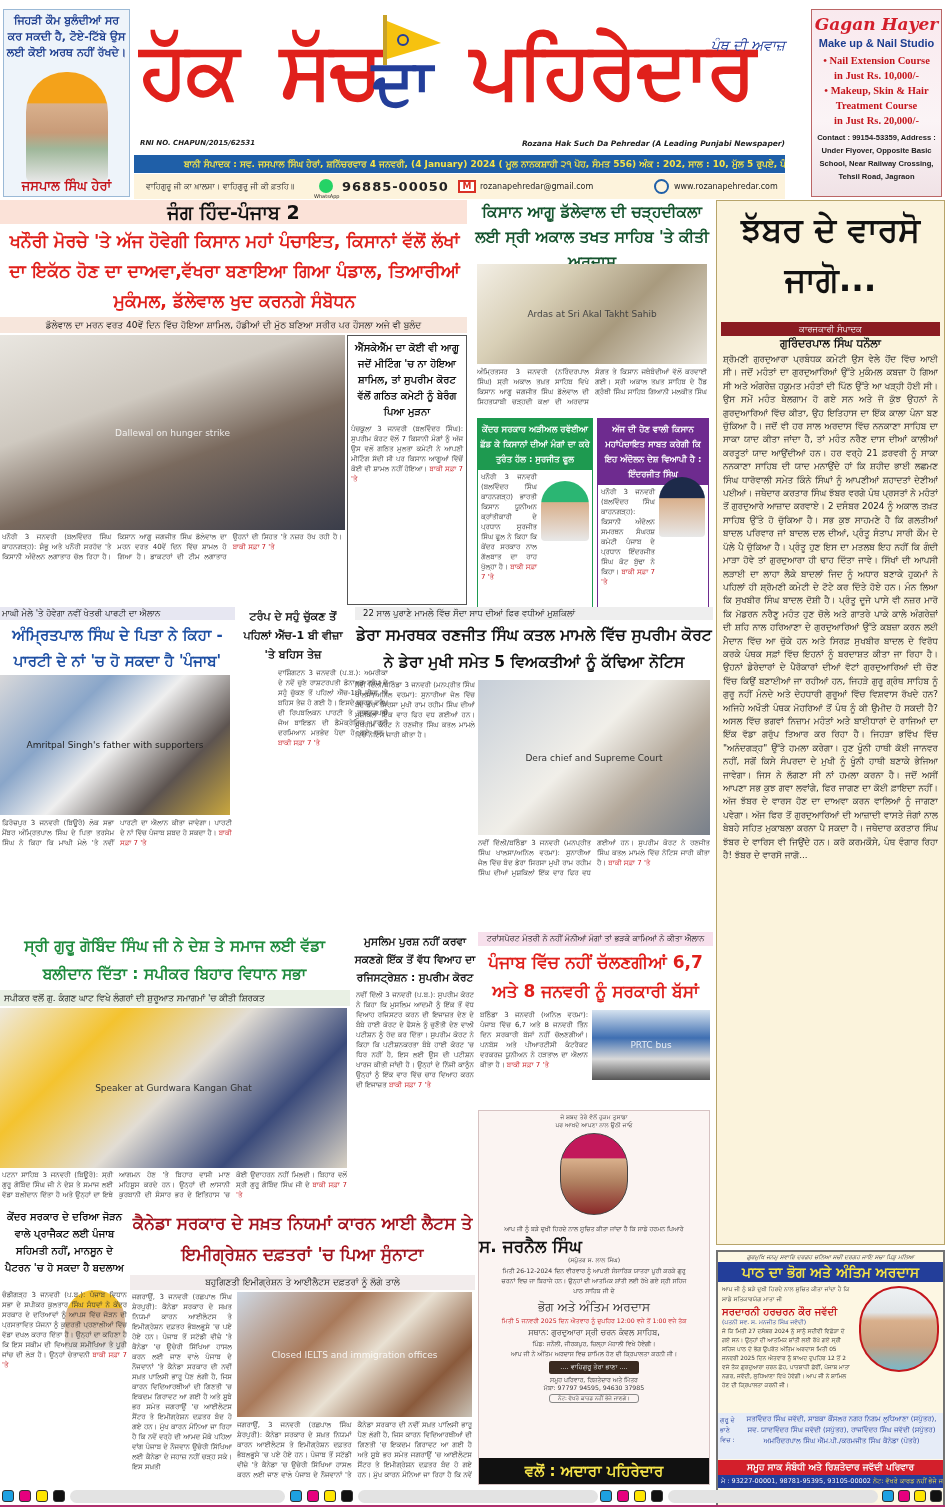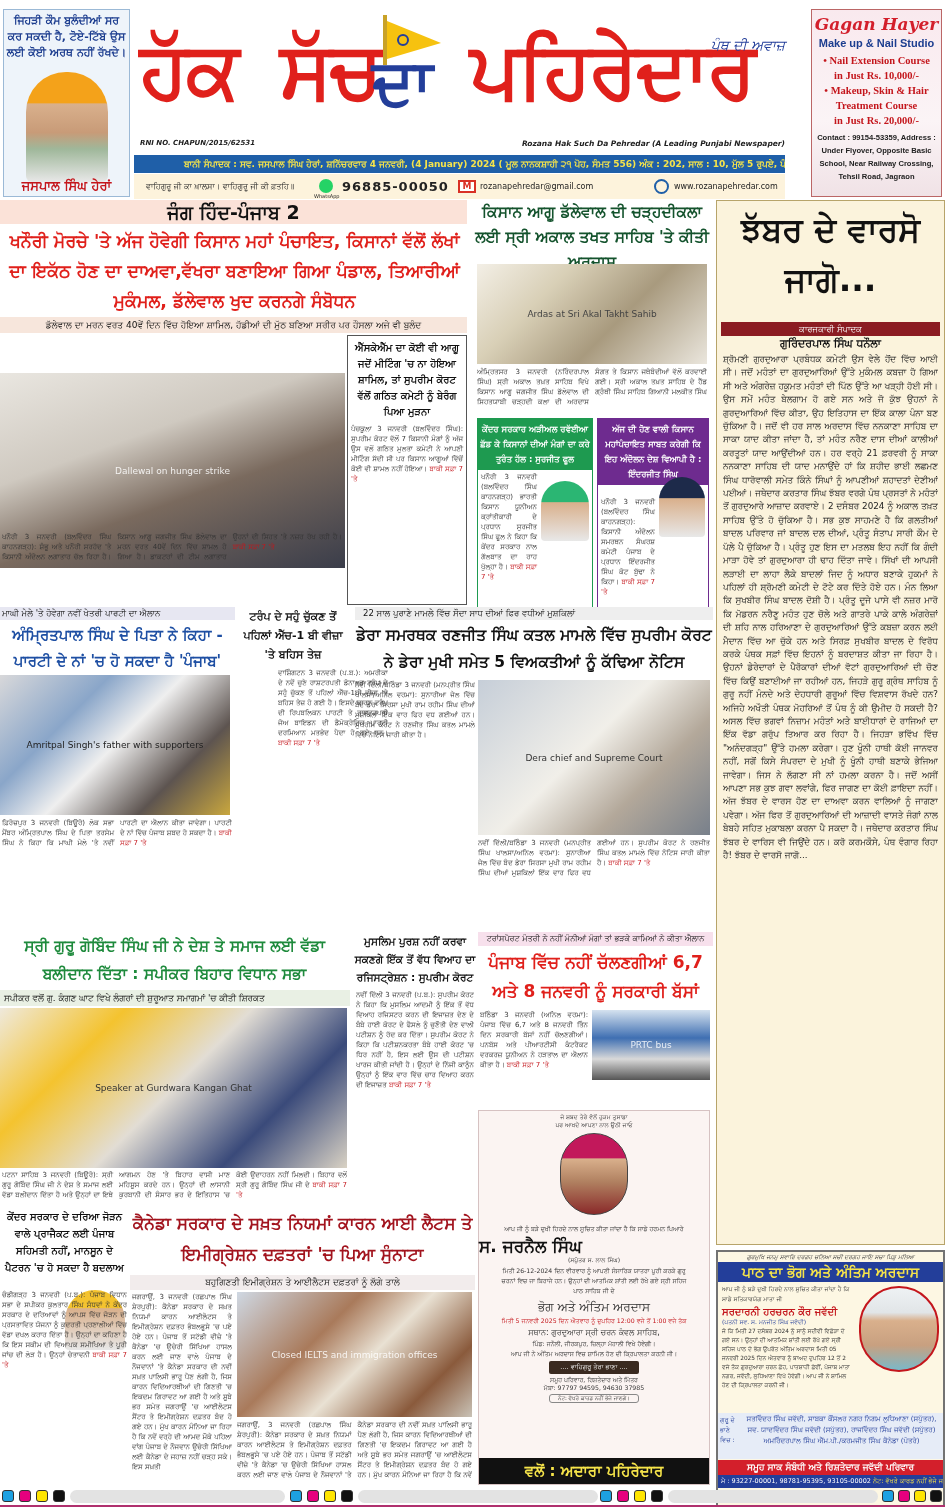--- a/index.html
+++ b/index.html
@@ -86,21 +86,21 @@
   <div class="course" style="margin-top:4px;">• <span>Nail Extension Course</span></div>
   <div class="course">in Just Rs. 10,000/-</div>
   <div class="course">• <span>Makeup, Skin &amp; Hair Treatment Course</span></div>
   <div class="course">in Just Rs. 20,000/-</div>
   <div class="contact">Contact : 99154-53359, Address : Under Flyover, Opposite Basic School, Near Railway Crossing, Tehsil Road, Jagraon</div>
 </div>
 
 <div id="lead-kicker" class="abs">ਜੰਗ ਹਿੰਦ-ਪੰਜਾਬ 2</div>
 <div id="lead-headline" class="abs">ਖਨੌਰੀ ਮੋਰਚੇ 'ਤੇ ਅੱਜ ਹੋਵੇਗੀ ਕਿਸਾਨ ਮਹਾਂ ਪੰਚਾਇਤ, ਕਿਸਾਨਾਂ ਵੱਲੋਂ ਲੱਖਾਂ ਦਾ ਇਕੱਠ ਹੋਣ ਦਾ ਦਾਅਵਾ,ਵੱਖਰਾ ਬਣਾਇਆ ਗਿਆ ਪੰਡਾਲ, ਤਿਆਰੀਆਂ ਮੁਕੰਮਲ, ਡੱਲੇਵਾਲ ਖੁਦ ਕਰਨਗੇ ਸੰਬੋਧਨ</div>
 <div id="lead-sub" class="abs">ਡੱਲੇਵਾਲ ਦਾ ਮਰਨ ਵਰਤ 40ਵੇਂ ਦਿਨ ਵਿੱਚ ਹੋਇਆ ਸ਼ਾਮਿਲ, ਹੱਡੀਆਂ ਦੀ ਮੁੱਠ ਬਣਿਆ ਸਰੀਰ ਪਰ ਹੌਸਲਾ ਅਜੇ ਵੀ ਬੁਲੰਦ</div>
-<div class="abs photo" style="left:0;top:335px;width:345px;height:195px;background:linear-gradient(160deg,#e9e6e0 0%,#cfc9c0 35%,#7a6a5e 60%,#3a3d4a 100%);margin-top:38px;">
+<div class="abs photo" style="left:0;top:335px;width:345px;height:195px;background:linear-gradient(160deg,#e9e6e0 0%,#cfc9c0 35%,#7a6a5e 60%,#3a3d4a 100%);">
   <span class="photo-label">Dallewal on hunger strike</span>
 </div>
 <div class="abs bodytext" style="left:2px;top:532px;width:340px;height:72px;column-count:3;column-gap:6px;">
   <span>ਖਨੌਰੀ 3 ਜਨਵਰੀ (ਬਲਵਿੰਦਰ ਸਿੰਘ ਕਾਹਨਗੜ੍ਹ): ਸ਼ੰਭੂ ਅਤੇ ਖਨੌਰੀ ਸਰਹੱਦ 'ਤੇ ਕਿਸਾਨੀ ਅੰਦੋਲਨ ਲਗਾਤਾਰ ਚੱਲ ਰਿਹਾ ਹੈ। ਕਿਸਾਨ ਆਗੂ ਜਗਜੀਤ ਸਿੰਘ ਡੱਲੇਵਾਲ ਦਾ ਮਰਨ ਵਰਤ 40ਵੇਂ ਦਿਨ ਵਿੱਚ ਸ਼ਾਮਲ ਹੋ ਗਿਆ ਹੈ। ਡਾਕਟਰਾਂ ਦੀ ਟੀਮ ਲਗਾਤਾਰ ਉਹਨਾਂ ਦੀ ਸਿਹਤ 'ਤੇ ਨਜ਼ਰ ਰੱਖ ਰਹੀ ਹੈ।</span> <span class="more">ਬਾਕੀ ਸਫ਼ਾ 7 'ਤੇ</span>
 </div>
 
 <div class="abs" style="left:347px;top:335px;width:120px;height:270px;border:1px solid #555;">
   <div style="font-size:10px;line-height:16px;font-weight:bold;text-align:center;padding:4px 2px;color:#111;">ਐੱਸਕੇਐੱਮ ਦਾ ਕੋਈ ਵੀ ਆਗੂ ਜਦੋਂ ਮੀਟਿੰਗ 'ਚ ਨਾ ਹੋਇਆ ਸ਼ਾਮਿਲ, ਤਾਂ ਸੁਪਰੀਮ ਕੋਰਟ ਵੱਲੋਂ ਗਠਿਤ ਕਮੇਟੀ ਨੂੰ ਬੇਰੰਗ ਪਿਆ ਮੁੜਨਾ</div>
   <div class="bodytext" style="padding:0 3px;height:190px;">
     <span>ਪੰਚਕੂਲਾ 3 ਜਨਵਰੀ (ਬਲਵਿੰਦਰ ਸਿੰਘ): ਸੁਪਰੀਮ ਕੋਰਟ ਵੱਲੋਂ 7 ਕਿਸਾਨੀ ਮੰਗਾਂ ਨੂੰ ਅੱਜ ਉਸ ਵਲੋਂ ਗਠਿਤ ਮੁਲਤਾ ਕਮੇਟੀ ਨੇ ਆਪਣੀ ਮੀਟਿੰਗ ਸੱਦੀ ਸੀ ਪਰ ਕਿਸਾਨ ਆਗੂਆਂ ਵਿੱਚੋਂ ਕੋਈ ਵੀ ਸ਼ਾਮਲ ਨਹੀਂ ਹੋਇਆ।</span> <span class="more">ਬਾਕੀ ਸਫ਼ਾ 7 'ਤੇ</span>
@@ -117,21 +117,21 @@
   <div style="background:#1e9a50;color:#fff;font-size:8.5px;line-height:15px;font-weight:bold;text-align:center;padding:3px 2px;">ਕੇਂਦਰ ਸਰਕਾਰ ਅੜੀਅਲ ਰਵੱਈਆ ਛੱਡ ਕੇ ਕਿਸਾਨਾਂ ਦੀਆਂ ਮੰਗਾਂ ਦਾ ਕਰੇ ਤੁਰੰਤ ਹੱਲ : ਸੁਰਜੀਤ ਫੂਲ</div>
   <div style="position:absolute;right:3px;top:62px;width:48px;height:60px;border-radius:24px 24px 4px 4px;background:linear-gradient(180deg,#2bb673 0%,#2bb673 35%,#d9b08c 36%,#e8e8e8 100%);"></div>
   <div class="bodytext" style="padding:2px 3px;width:62px;height:120px;">
     <span>ਖਨੌਰੀ 3 ਜਨਵਰੀ (ਬਲਵਿੰਦਰ ਸਿੰਘ ਕਾਹਨਗੜ੍ਹ) ਭਾਰਤੀ ਕਿਸਾਨ ਯੂਨੀਅਨ ਕ੍ਰਾਂਤੀਕਾਰੀ ਦੇ ਪ੍ਰਧਾਨ ਸੁਰਜੀਤ ਸਿੰਘ ਫੂਲ ਨੇ ਕਿਹਾ ਕਿ ਕੇਂਦਰ ਸਰਕਾਰ ਨਾਲ ਗੱਲਬਾਤ ਦਾ ਰਾਹ ਖੁੱਲ੍ਹਾ ਹੈ।</span> <span class="more">ਬਾਕੀ ਸਫ਼ਾ 7 'ਤੇ</span>
   </div>
 </div>
 
 <div class="abs" style="left:597px;top:418px;width:112px;height:190px;border:1px solid #6e2b8f;">
   <div style="background:#6e2b8f;color:#fff;font-size:8.5px;line-height:15px;font-weight:bold;text-align:center;padding:3px 2px;">ਅੱਜ ਦੀ ਹੋਣ ਵਾਲੀ ਕਿਸਾਨ ਮਹਾਂਪੰਚਾਇਤ ਸਾਬਤ ਕਰੇਗੀ ਕਿ ਇਹ ਅੰਦੋਲਨ ਦੇਸ਼ ਵਿਆਪੀ ਹੈ : ਇੰਦਰਜੀਤ ਸਿੰਘ</div>
   <div style="position:absolute;right:3px;top:58px;width:46px;height:60px;border-radius:23px 23px 4px 4px;background:linear-gradient(180deg,#1d2a4a 0%,#1d2a4a 35%,#d9b08c 36%,#e8e8e8 100%);"></div>
-  <div class="bodytext" style="padding:12px 3px;width:60px;height:120px;">
+  <div class="bodytext" style="padding:2px 3px;width:60px;height:120px;">
     <span>ਖਨੌਰੀ 3 ਜਨਵਰੀ (ਬਲਵਿੰਦਰ ਸਿੰਘ ਕਾਹਨਗੜ੍ਹ): ਕਿਸਾਨੀ ਅੰਦੋਲਨ ਸਮਰਥਨ ਸੰਘਰਸ਼ ਕਮੇਟੀ ਪੰਜਾਬ ਦੇ ਪ੍ਰਧਾਨ ਇੰਦਰਜੀਤ ਸਿੰਘ ਕੋਟ ਬੁੱਢਾ ਨੇ ਕਿਹਾ।</span> <span class="more">ਬਾਕੀ ਸਫ਼ਾ 7 'ਤੇ</span>
   </div>
 </div>
 
 <div class="abs" style="left:716px;top:200px;width:229px;height:1045px;border:1px solid #b7a46a;background:#fbf3dc;">
   <div style="font-size:33px;line-height:50px;font-weight:900;text-align:center;color:#111;padding-top:4px;">ਝੱਬਰ ਦੇ ਵਾਰਸੋ ਜਾਗੋ...</div>
   <div style="position:absolute;top:121px;left:4px;right:4px;height:14px;background:#8b1c22;color:#fff;font-size:8.5px;line-height:14px;text-align:center;">ਕਾਰਜਕਾਰੀ ਸੰਪਾਦਕ</div>
   <div style="position:absolute;top:136px;left:0;right:0;font-size:11px;font-weight:bold;text-align:center;color:#111;">ਗੁਰਿੰਦਰਪਾਲ ਸਿੰਘ ਧਨੌਲਾ</div>
   <div class="bodytext" style="position:absolute;top:152px;left:6px;right:6px;bottom:6px;font-size:8.8px;line-height:13.4px;color:#222;">ਸ਼੍ਰੋਮਣੀ ਗੁਰਦੁਆਰਾ ਪ੍ਰਬੰਧਕ ਕਮੇਟੀ ਉਸ ਵੇਲੇ ਹੋਂਦ ਵਿੱਚ ਆਈ ਸੀ। ਜਦੋਂ ਮਹੰਤਾਂ ਦਾ ਗੁਰਦੁਆਰਿਆਂ ਉੱਤੇ ਮੁਕੰਮਲ ਕਬਜ਼ਾ ਹੋ ਗਿਆ ਸੀ ਅਤੇ ਅੰਗਰੇਜ਼ ਹਕੂਮਤ ਮਹੰਤਾਂ ਦੀ ਪਿੱਠ ਉੱਤੇ ਆ ਖੜ੍ਹੀ ਹੋਈ ਸੀ। ਉਸ ਸਮੇਂ ਮਹੰਤ ਬੇਲਗਾਮ ਹੋ ਗਏ ਸਨ ਅਤੇ ਜੋ ਕੁੱਝ ਉਹਨਾਂ ਨੇ ਗੁਰਦੁਆਰਿਆਂ ਵਿੱਚ ਕੀਤਾ, ਉਹ ਇਤਿਹਾਸ ਦਾ ਇੱਕ ਕਾਲਾ ਪੰਨਾ ਬਣ ਚੁੱਕਿਆ ਹੈ। ਜਦੋਂ ਵੀ ਹਰ ਸਾਲ ਅਰਦਾਸ ਵਿੱਚ ਨਨਕਾਣਾ ਸਾਹਿਬ ਦਾ ਸਾਕਾ ਯਾਦ ਕੀਤਾ ਜਾਂਦਾ ਹੈ, ਤਾਂ ਮਹੰਤ ਨਰੈਣ ਦਾਸ ਦੀਆਂ ਕਾਲੀਆਂ ਕਰਤੂਤਾਂ ਯਾਦ ਆਉਂਦੀਆਂ ਹਨ। ਹਰ ਵਰ੍ਹੇ 21 ਫ਼ਰਵਰੀ ਨੂੰ ਸਾਕਾ ਨਨਕਾਣਾ ਸਾਹਿਬ ਦੀ ਯਾਦ ਮਨਾਉਂਦੇ ਹਾਂ ਕਿ ਸ਼ਹੀਦ ਭਾਈ ਲਛਮਣ ਸਿੰਘ ਧਾਰੋਵਾਲੀ ਸਮੇਤ ਕਿੰਨੇ ਸਿੰਘਾਂ ਨੂੰ ਆਪਣੀਆਂ ਸ਼ਹਾਦਤਾਂ ਦੇਣੀਆਂ ਪਈਆਂ। ਜਥੇਦਾਰ ਕਰਤਾਰ ਸਿੰਘ ਝੱਬਰ ਵਰਗੇ ਪੰਥ ਪ੍ਰਸਤਾਂ ਨੇ ਮਹੰਤਾਂ ਤੋਂ ਗੁਰਦੁਆਰੇ ਆਜ਼ਾਦ ਕਰਵਾਏ। 2 ਦਸੰਬਰ 2024 ਨੂੰ ਅਕਾਲ ਤਖ਼ਤ ਸਾਹਿਬ ਉੱਤੇ ਹੋ ਚੁੱਕਿਆ ਹੈ। ਸਭ ਕੁਝ ਸਾਹਮਣੇ ਹੈ ਕਿ ਗਲਤੀਆਂ ਬਾਦਲ ਪਰਿਵਾਰ ਜਾਂ ਬਾਦਲ ਦਲ ਦੀਆਂ, ਪ੍ਰੰਤੂ ਸੰਤਾਪ ਸਾਰੀ ਕੌਮ ਦੇ ਪੱਲੇ ਪੈ ਚੁੱਕਿਆ ਹੈ। ਪ੍ਰੰਤੂ ਹੁਣ ਇਸ ਦਾ ਮਤਲਬ ਇਹ ਨਹੀਂ ਕਿ ਗੰਦੀ ਮਾੜਾ ਹੋਵੇ ਤਾਂ ਗੁਰਦੁਆਰਾ ਹੀ ਢਾਹ ਦਿੱਤਾ ਜਾਵੇ। ਸਿੱਖਾਂ ਦੀ ਆਪਸੀ ਲੜਾਈ ਦਾ ਲਾਹਾ ਲੈਕੇ ਬਾਦਲਾਂ ਜਿਦ ਨੂੰ ਅਧਾਰ ਬਣਾਕੇ ਹੁਕਮਾਂ ਨੇ ਪਹਿਲਾਂ ਹੀ ਸ਼੍ਰੋਮਣੀ ਕਮੇਟੀ ਦੇ ਟੋਟੇ ਕਰ ਦਿੱਤੇ ਹੋਏ ਹਨ। ਮੰਨ ਲਿਆ ਕਿ ਸੁਖਬੀਰ ਸਿੰਘ ਬਾਦਲ ਦੋਸ਼ੀ ਹੈ। ਪ੍ਰੰਤੂ ਦੂਜੇ ਪਾਸੇ ਵੀ ਨਜ਼ਰ ਮਾਰੋ ਕਿ ਮੋਡਰਨ ਨਰੈਣੂ ਮਹੰਤ ਹੁਣ ਚੋਲੇ ਅਤੇ ਗਾਤਰੇ ਪਾਕੇ ਕਾਲੇ ਅੰਗਰੇਜ਼ਾਂ ਦੀ ਸ਼ਹਿ ਨਾਲ ਹਰਿਆਣਾ ਦੇ ਗੁਰਦੁਆਰਿਆਂ ਉੱਤੇ ਕਬਜ਼ਾ ਕਰਨ ਲਈ ਮੈਦਾਨ ਵਿੱਚ ਆ ਚੁੱਕੇ ਹਨ ਅਤੇ ਸਿਰਫ਼ ਸੁਖਬੀਰ ਬਾਦਲ ਦੇ ਵਿਰੋਧ ਕਰਕੇ ਪੰਥਕ ਸਫ਼ਾਂ ਵਿੱਚ ਇਹਨਾਂ ਨੂੰ ਬਰਦਾਸ਼ਤ ਕੀਤਾ ਜਾ ਰਿਹਾ ਹੈ। ਉਹਨਾਂ ਡੇਰੇਦਾਰਾਂ ਦੇ ਪੈਰੋਕਾਰਾਂ ਦੀਆਂ ਵੋਟਾਂ ਗੁਰਦੁਆਰਿਆਂ ਦੀ ਚੋਣ ਵਿੱਚ ਕਿਉਂ ਬਣਾਈਆਂ ਜਾ ਰਹੀਆਂ ਹਨ, ਜਿਹੜੇ ਗੁਰੂ ਗ੍ਰੰਥ ਸਾਹਿਬ ਨੂੰ ਗੁਰੂ ਨਹੀਂ ਮੰਨਦੇ ਅਤੇ ਦੇਹਧਾਰੀ ਗੁਰੂਆਂ ਵਿੱਚ ਵਿਸ਼ਵਾਸ ਰੱਖਦੇ ਹਨ? ਅਜਿਹੇ ਅਖੌਤੀ ਪੰਥਕ ਮੋਹਰਿਆਂ ਤੋਂ ਪੰਥ ਨੂੰ ਕੀ ਉਮੀਦ ਹੋ ਸਕਦੀ ਹੈ? ਅਸਲ ਵਿੱਚ ਭਗਵਾਂ ਨਿਜ਼ਾਮ ਮਹੰਤਾਂ ਅਤੇ ਬਾਈਧਾਰਾਂ ਦੇ ਰਾਜਿਆਂ ਦਾ ਇੱਕ ਵੱਡਾ ਗਰੁੱਪ ਤਿਆਰ ਕਰ ਰਿਹਾ ਹੈ। ਜਿਹੜਾ ਭਵਿੱਖ ਵਿੱਚ "ਅਨੰਦਗੜ੍ਹ" ਉੱਤੇ ਹਮਲਾ ਕਰੇਗਾ। ਹੁਣ ਖੂੰਨੀ ਹਾਥੀ ਕੋਈ ਜਾਨਵਰ ਨਹੀਂ, ਸਗੋਂ ਕਿਸੇ ਸੰਪਰਦਾ ਦੇ ਮੁਖੀ ਨੂੰ ਖੂੰਨੀ ਹਾਥੀ ਬਣਾਕੇ ਭੇਜਿਆ ਜਾਵੇਗਾ। ਜਿਸ ਨੇ ਲੱਗਣਾ ਸੀ ਨਾਂ ਹਮਲਾ ਕਰਨਾ ਹੈ। ਜਦੋਂ ਅਸੀਂ ਆਪਣਾ ਸਭ ਕੁਝ ਗਵਾ ਲਵਾਂਗੇ, ਫਿਰ ਜਾਗਣ ਦਾ ਕੋਈ ਫ਼ਾਇਦਾ ਨਹੀਂ। ਅੱਜ ਝੱਬਰ ਦੇ ਵਾਰਸ ਹੋਣ ਦਾ ਦਾਅਵਾ ਕਰਨ ਵਾਲਿਆਂ ਨੂੰ ਜਾਗਣਾ ਪਵੇਗਾ। ਅੱਜ ਫਿਰ ਤੋਂ ਗੁਰਦੁਆਰਿਆਂ ਦੀ ਆਜ਼ਾਦੀ ਵਾਸਤੇ ਜੰਗਾਂ ਨਾਲ ਬੇਬਹੇ ਸਹਿਤ ਮੁਕਾਬਲਾ ਕਰਨਾ ਪੈ ਸਕਦਾ ਹੈ। ਜਥੇਦਾਰ ਕਰਤਾਰ ਸਿੰਘ ਝੱਬਰ ਦੇ ਵਾਰਿਸ ਵੀ ਜਿਉਂਦੇ ਹਨ। ਕਰੋ ਕਰਮਕੌਸੇ, ਪੰਥ ਵੰਗਾਰ ਰਿਹਾ ਹੈ! ਝੱਬਰ ਦੇ ਵਾਰਸੋ ਜਾਗੋ...</div>
 </div>

